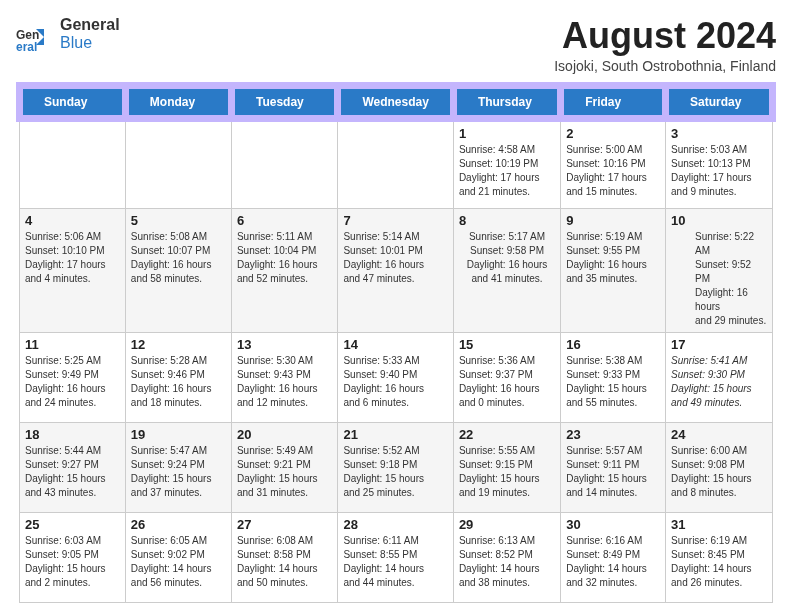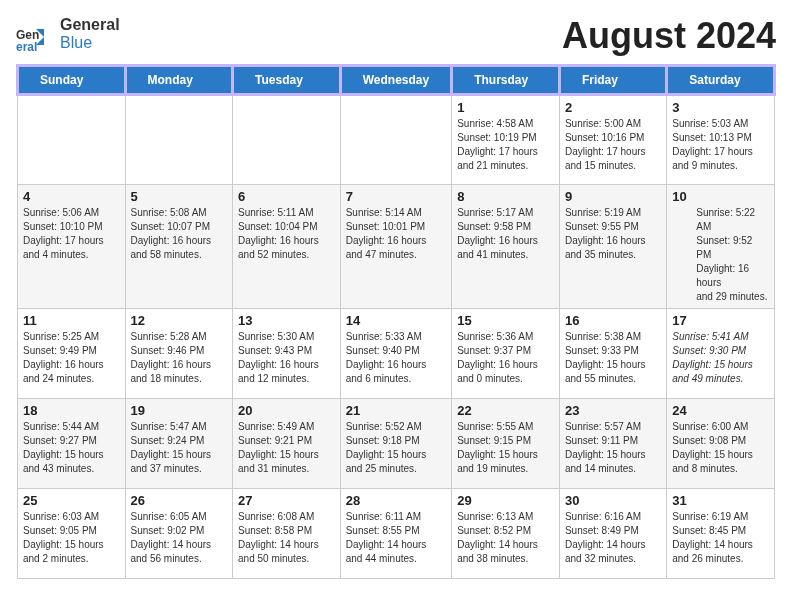--- a/index.html
+++ b/index.html
@@ -44,21 +44,21 @@
       border-collapse: collapse;
       font-size: 11px;
     }
     thead tr th {
       background: #2a7ac7;
       color: #fff;
       padding: 6px 21px;
       text-align: left;
       font-size: 12px;
       font-weight: bold;
-      border: 3px solid #c4b5fd;
+      border: 7px solid #c4b5fd;
     }
     tbody tr td {
       border: 1px solid #ccc;
       vertical-align: top;
       padding: 4px 5px;
       height: 90px;
       width: 108px;
       background: #fff;
     }
     tbody tr:nth-child(even) td {
@@ -91,20 +91,21 @@
     </svg>
     <div style="line-height:1.15;">
       <div style="font-size:16px;font-weight:bold;">
         <span style="color:#333;">General</span>
       </div>
       <div style="font-size:16px;font-weight:normal;color:#2a7ac7;">Blue</div>
     </div>
   </div>
   <div class="title-block">
     <div class="month-year">August 2024</div>
+    <div class="location">Isojoki, South Ostrobothnia, Finland</div>
   </div>
 </div>
 
 <table>
   <thead>
     <tr>
     <th>Sunday</th>
         <th>Monday</th>
         <th>Tuesday</th>
         <th>Wednesday</th>
@@ -165,21 +166,21 @@
         </td>
         <td>
           <div class="day-num">7</div>
           <div class="day-info" style="white-space: pre-line;">Sunrise: 5:14 AM
 Sunset: 10:01 PM
 Daylight: 16 hours
 and 47 minutes.</div>
         </td>
         <td>
           <div class="day-num">8</div>
-          <div class="day-info" style="white-space: pre-line;">Sunrise: 5:17 AM
+          <div class="day-info" style="white-space: pre-line; text-align: center;">Sunrise: 5:17 AM
 Sunset: 9:58 PM
 Daylight: 16 hours
 and 41 minutes.</div>
         </td>
         <td>
           <div class="day-num">9</div>
           <div class="day-info" style="white-space: pre-line;">Sunrise: 5:19 AM
 Sunset: 9:55 PM
 Daylight: 16 hours
 and 35 minutes.</div>

